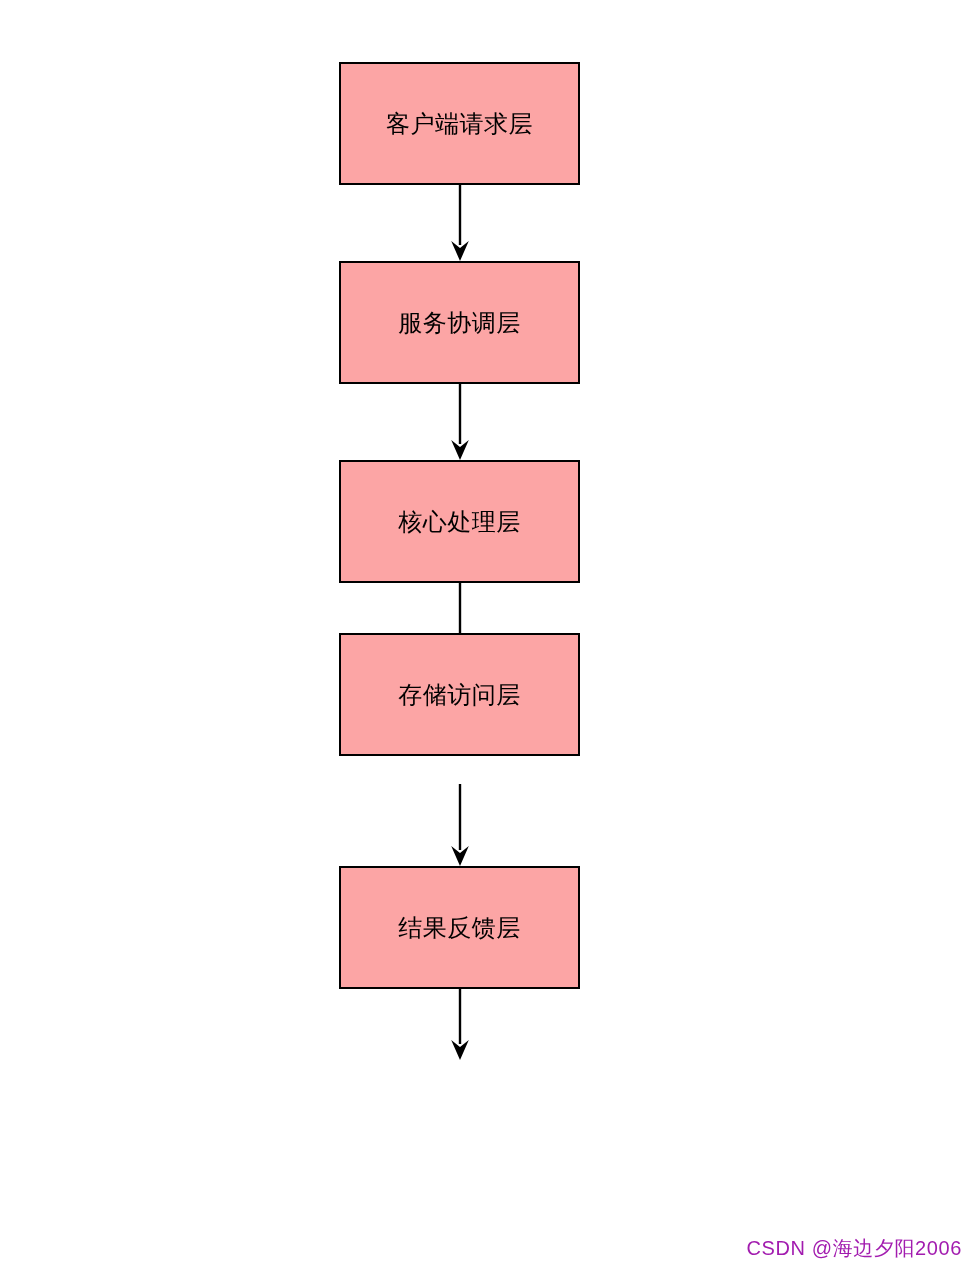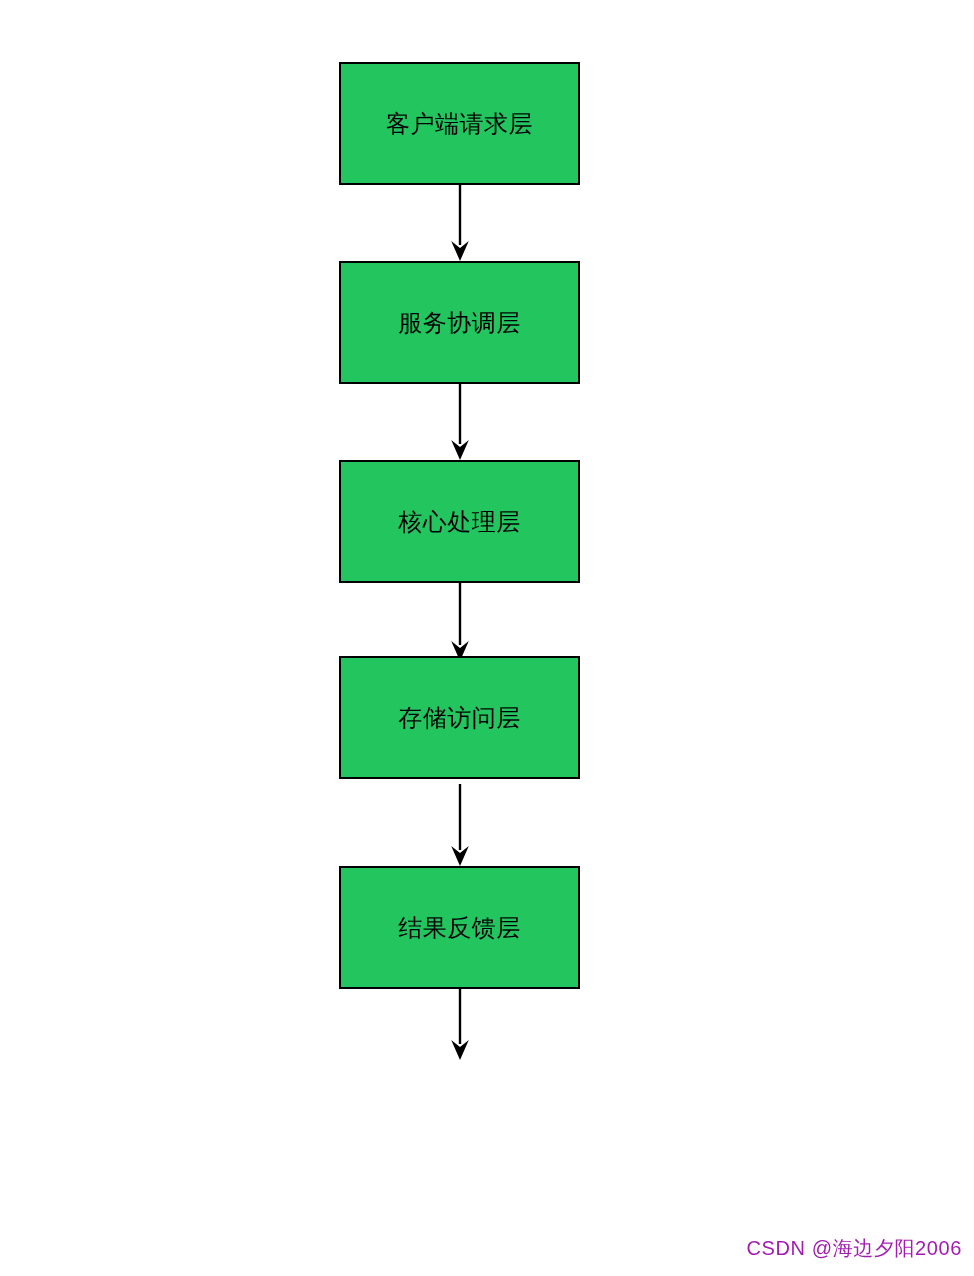--- a/index.html
+++ b/index.html
@@ -25,38 +25,38 @@
   }
 
   
   .node {
     position: absolute;
     left: 339px;
     width: 241px;
     height: 123px;
     box-sizing: border-box;
     border: 2px solid #000000;
-    background: #22c55e;
+    background: #fca5a5;
     display: flex;
     align-items: center;
     justify-content: center;
   }
   .node-label {
     font-size: 24px;
     line-height: 1;
     color: #000000;
     letter-spacing: 0.5px;
     white-space: nowrap;
     font-weight: 400;
   }
 
   #node-0 { top: 62px;   }
   #node-1 { top: 261px;  }
   #node-2 { top: 460px;  }
-  #node-3 { top: 656px;  }
+  #node-3 { top: 633px;  }
   #node-4 { top: 866px;  }
   #node-5 { top: 1060px; }
 
   
   .connector {
     position: absolute;
     left: 447px;
     width: 26px;
   }
   .connector svg {

